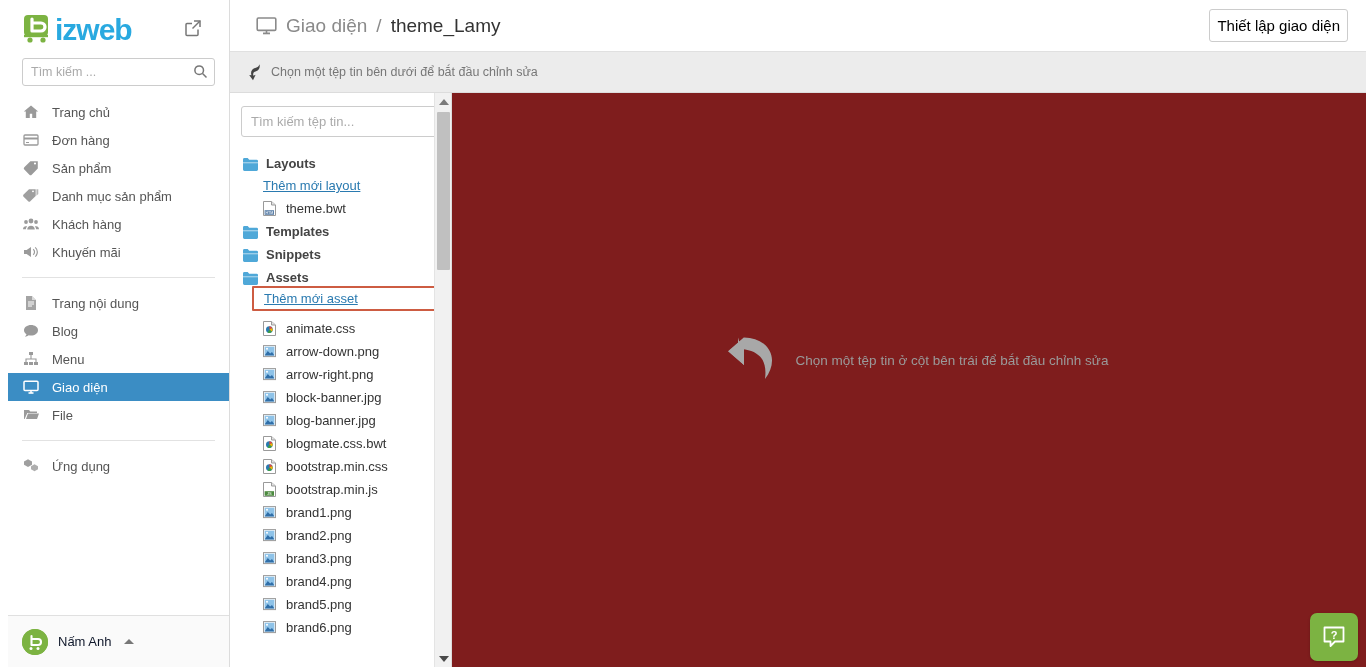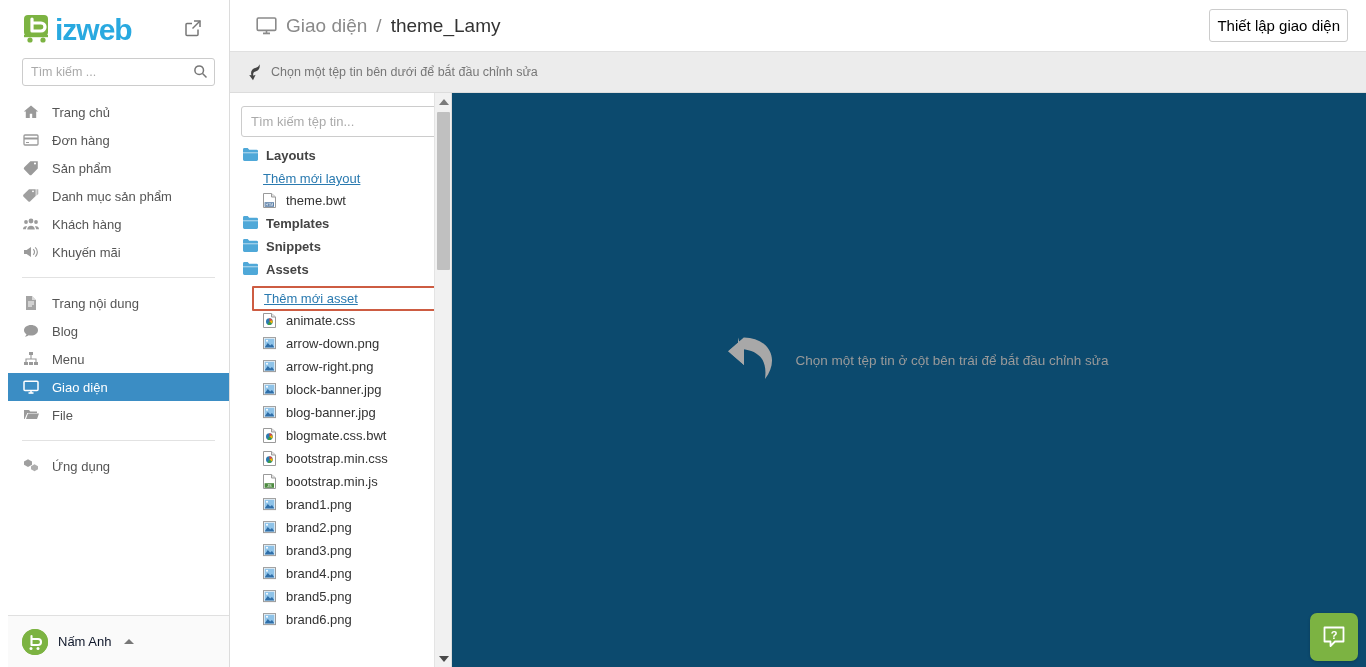--- a/index.html
+++ b/index.html
@@ -137,21 +137,21 @@
     height: 41px;
     background: #ececec;
     border-bottom: 1px solid #dcdcdc;
     display: flex; align-items: center;
     padding: 0 18px;
     gap: 8px;
     color: #777; font-size: 12.5px;
   }
   .notice-ic { width: 15px; height: 18px; color: #444; flex:0 0 15px;}
 
-  .workspace { flex: 1; display: flex; min-height: 0; background: #0c4a6e; }
+  .workspace { flex: 1; display: flex; min-height: 0; background: #7f1d1d; }
 
   
   .filecol {
     width: 222px;
     border-right: 1px solid #dcdcdc;
     position: relative;
     display: flex; flex-direction: column;
     background: #fff;
   }
   .file-search { padding: 13px 11px 0 11px; }
@@ -163,21 +163,21 @@
     outline: none;
     font-family: "Liberation Sans", sans-serif;
   }
   .file-search input::placeholder { color: #aaa; }
 
   .tree {
     flex: 1; overflow: hidden;
     padding: 11px 0 0 0;
   }
   .tree-row {
-    display: flex; align-items: flex-start;
+    display: flex; align-items: flex-end;
     height: 23px;
     padding-left: 13px;
     gap: 8px;
     font-size: 13px;
     cursor: pointer;
     white-space: nowrap;
   }
   .tree-row.folder { font-weight: bold; color: #444; }
   .tree-row.addlink { padding-left: 33px; height: 22px; }
   .tree-row.addlink a {

